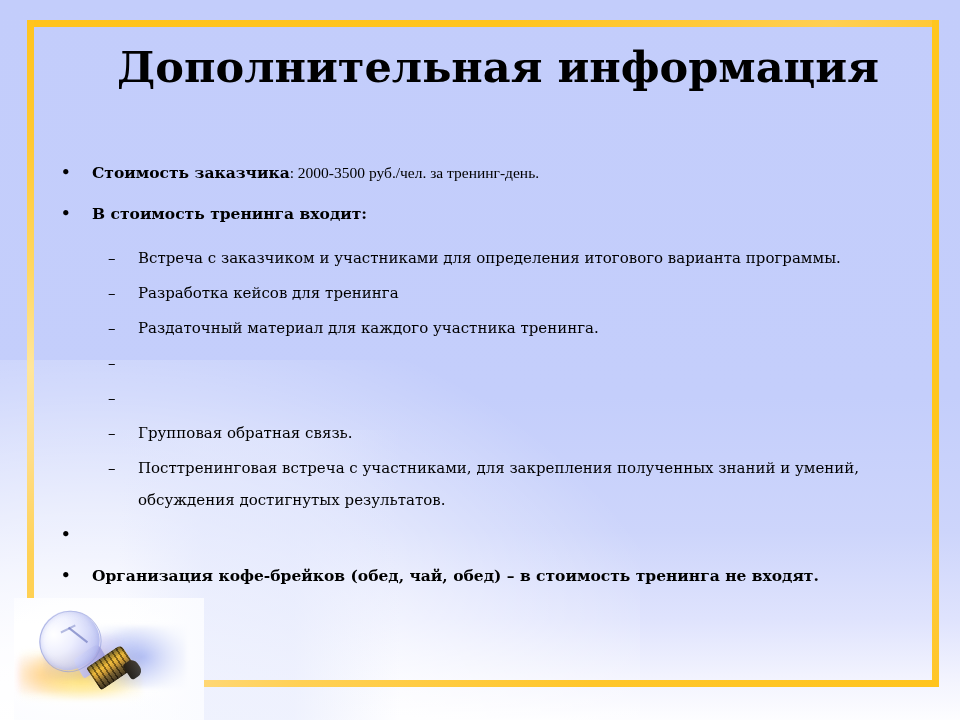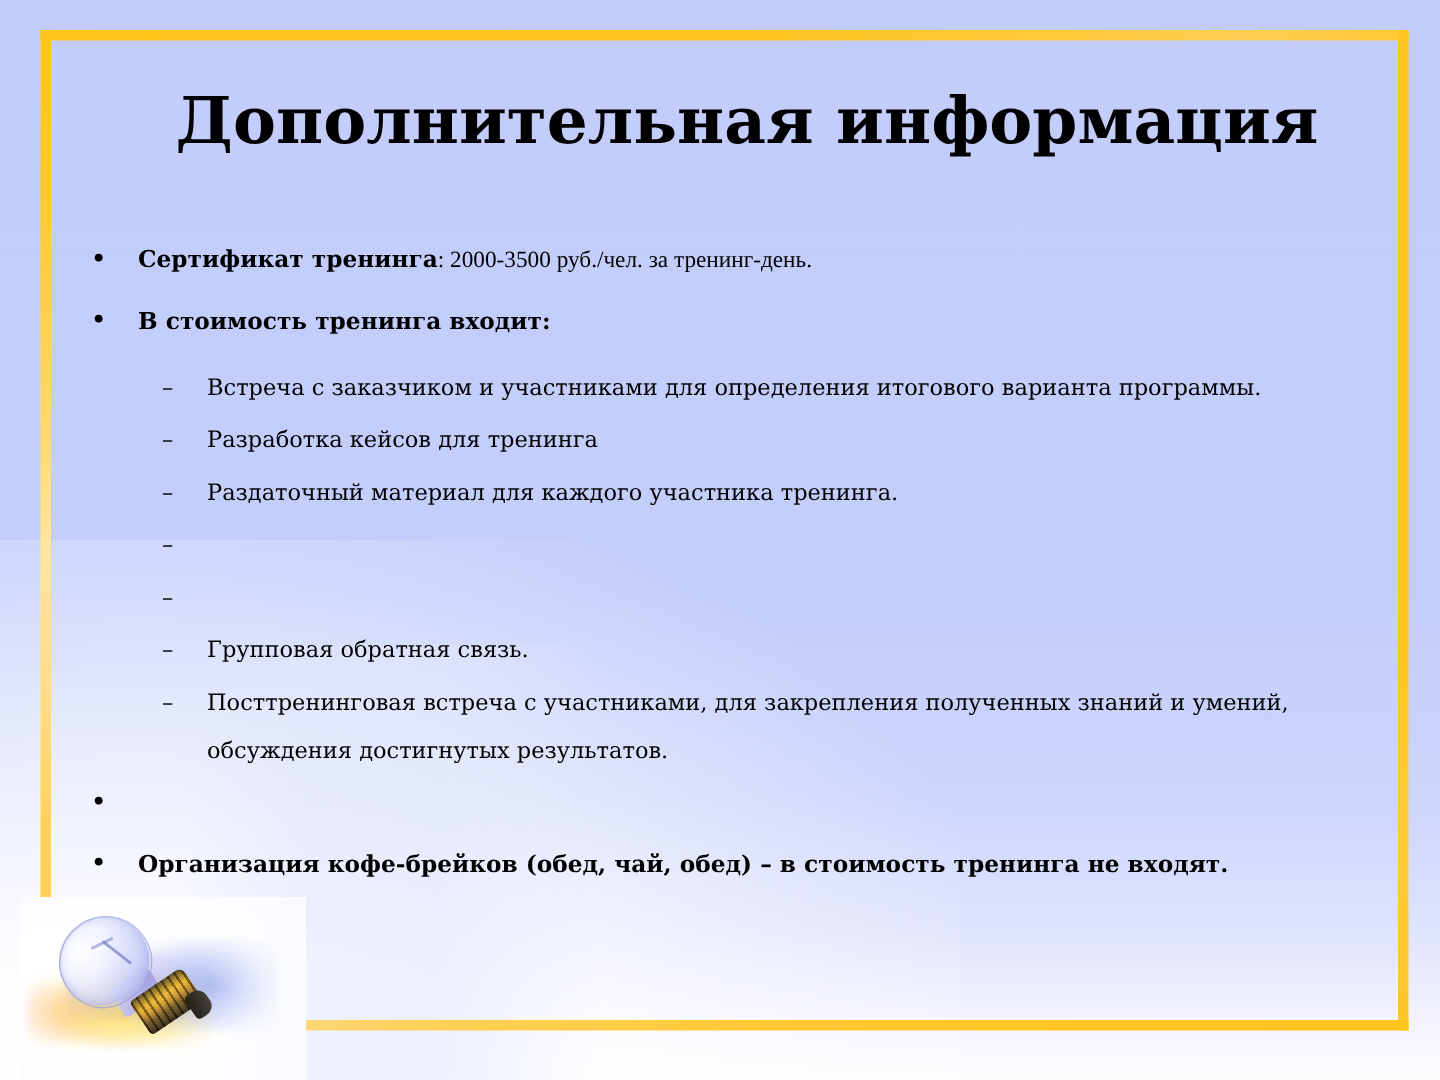--- a/index.html
+++ b/index.html
@@ -79,21 +79,21 @@
     left: 27px; top: 20px; width: 7px; height: 667px;
     background: linear-gradient(to bottom,
       #ffc41e 0%, #ffc932 18%, #ffd864 38%, #ffe69c 52%, #ffdd86 66%,
       #ffd257 80%, #ffcf50 92%, #ffe3a0 100%);
   }
 
   
   .title {
     position: absolute;
     left: 0; right: 0;
-    top: 60px;
+    top: 46px;
     text-align: center;
     font-family: "DejaVu Serif", serif;
     font-weight: bold;
     font-size: 43px;
     line-height: 1.0;
     letter-spacing: 0px;
     color: #000000;
     white-space: nowrap;
     padding-left: 36px;
   }
@@ -308,21 +308,21 @@
   <div class="frame-right"></div>
   <div class="frame-bottom"></div>
   <div class="frame-left"></div>
 
   <div class="title">Дополнительная информация</div>
 
   <div class="body">
 
     <div class="row lvl1">
       <span class="marker">•</span>
-      <span class="lead">Сертификат тренинга</span><span class="rest">: 2000-3500 руб./чел. за тренинг-день.</span>
+      <span class="lead">Стоимость заказчика</span><span class="rest">: 2000-3500 руб./чел. за тренинг-день.</span>
     </div>
 
     <div class="sp-a"></div>
 
     <div class="row lvl1">
       <span class="marker">•</span>
       <span class="lead">В стоимость тренинга входит:</span>
     </div>
 
     <div class="sp-b"></div>

